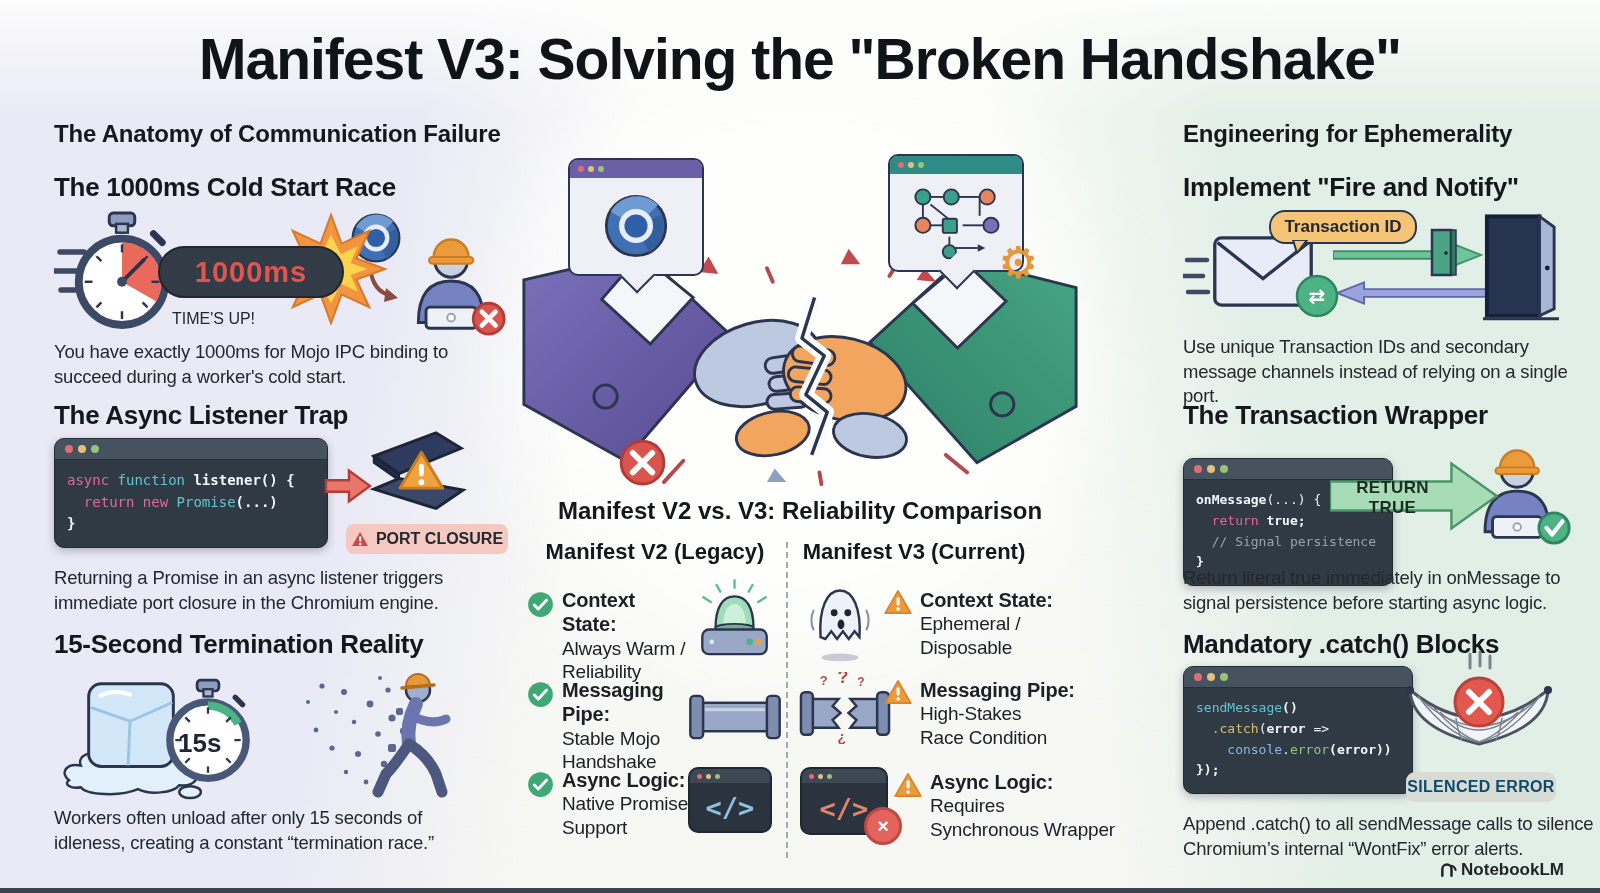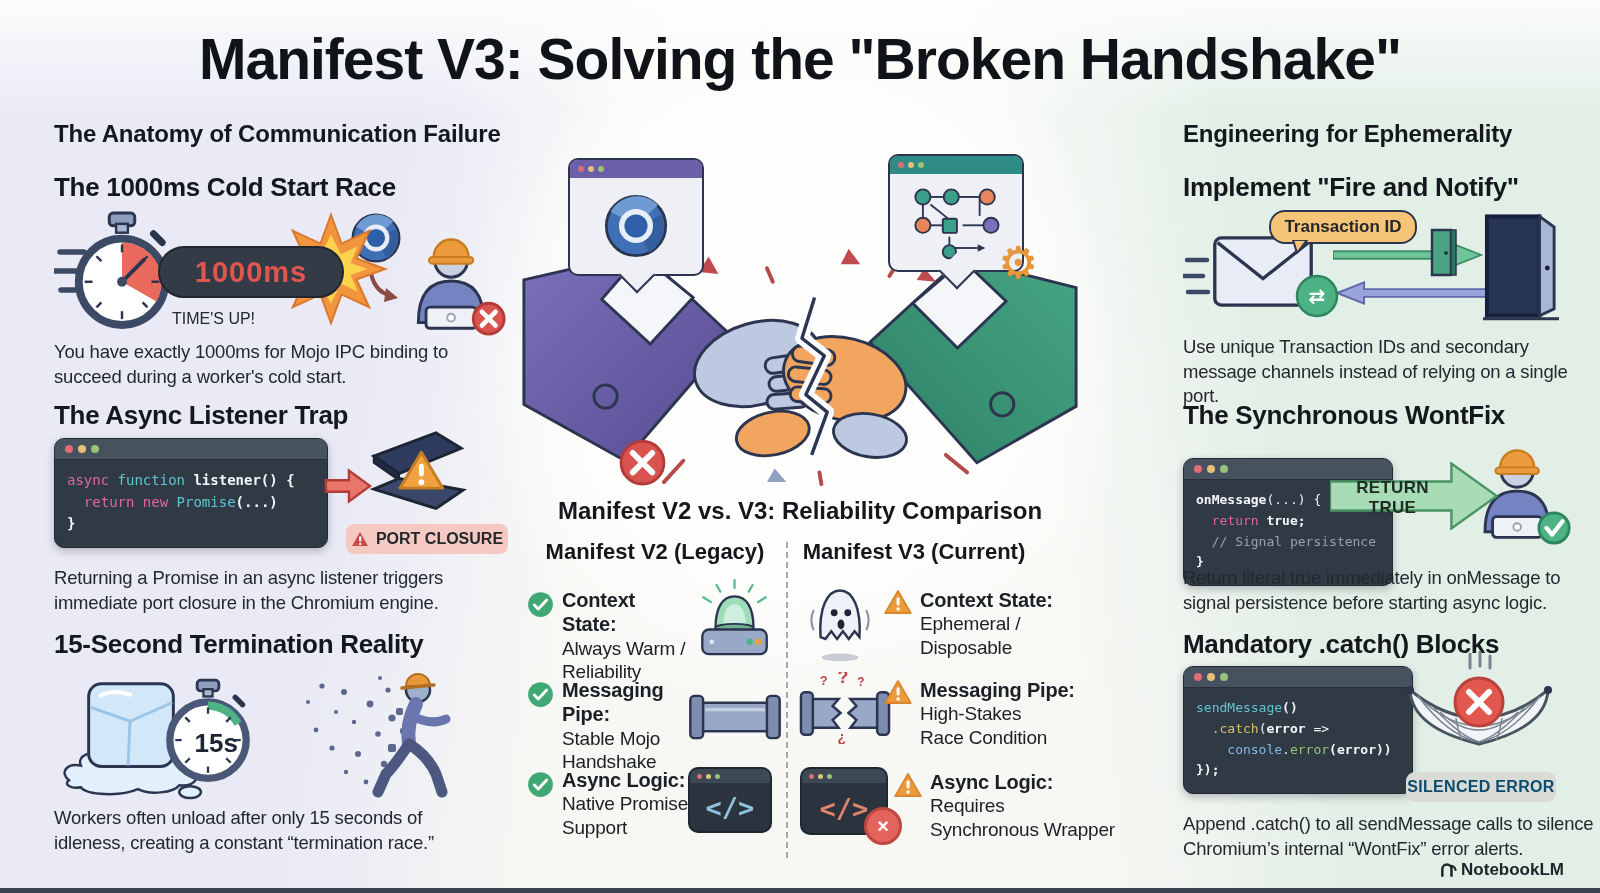--- a/index.html
+++ b/index.html
@@ -48,21 +48,21 @@
   .cmp-title{position:absolute;text-align:center;font-size:24px;font-weight:800;color:#14171c;}
   .cmp-col-h{position:absolute;text-align:center;font-size:22px;font-weight:800;color:#14171c;}
   .cmp-divider{position:absolute;border-left:2.5px dashed #a3a9b1;}
   .cmp-label{position:absolute;font-size:19px;line-height:1.22;color:#1b1f26;letter-spacing:-0.2px;}
   .cmp-label b{font-size:20px;}
   .mini-code{position:absolute;background:#2b333e;border:2px solid #1f2730;border-radius:10px;}
   .mini-bar{height:14px;background:#3c4854;border-radius:8px 8px 0 0;display:flex;align-items:center;gap:4px;padding:0 7px;}
   .mini-bar .dot{width:5px;height:5px;}
   .mini-glyph{display:flex;align-items:center;justify-content:center;font-family:"DejaVu Sans Mono",monospace;font-weight:bold;font-size:27px;height:calc(100% - 14px);}
   .xbadge{position:absolute;border-radius:50%;background:#e2645c;border:3px solid #c04840;color:#fff;display:flex;align-items:center;justify-content:center;font-weight:800;}
-  .timer-txt{position:absolute;font-weight:800;color:#1d2433;text-align:right;}
+  .timer-txt{position:absolute;font-weight:800;color:#1d2433;text-align:left;}
   .arrow-label{position:absolute;text-align:center;font-weight:800;color:#1e2b22;letter-spacing:.3px;z-index:3;}
   .gear{position:absolute;color:#e8973a;text-shadow:0 0 1px #b26f1f;z-index:3;}
   .bottom-bar{position:absolute;left:0;bottom:0;width:100%;height:5px;background:#3d434e;}
   .footer{position:absolute;display:flex;align-items:center;gap:2px;font-size:17px;font-weight:600;color:#20242a;}
 </style>
 </head>
 <body>
 
 <div class="canvas">
 
@@ -494,21 +494,21 @@
     </svg>
     <svg class="abs" style="left:300px;top:0;" width="76" height="112" viewBox="0 0 78 114">
       <rect x="4" y="4" width="54" height="102" fill="#263452" stroke="#17203a" stroke-width="4"></rect>
       <polygon points="58,4 73,15 73,99 58,106" fill="#a9b7d6" stroke="#2c3550" stroke-width="3"></polygon>
       <circle cx="66" cy="57" r="2.5" fill="#17203a"></circle>
       <line x1="0" y1="109" x2="78" y2="109" stroke="#2c3550" stroke-width="3"></line>
     </svg>
   </div>
   <div class="caption" style="left:1183px;top:335px;width:420px;">Use unique Transaction IDs and secondary message channels instead of relying on a single port.</div>
 
-  <div class="sec-h" style="left:1183px;top:400px;">The Synchronous WontFix</div>
+  <div class="sec-h" style="left:1183px;top:400px;">The Transaction Wrapper</div>
   <div class="code-win" style="left:1183px;top:438px;width:208px;margin-top:20px;">
     <div class="code-bar">
       <span class="dot r"></span>
       <span class="dot y"></span>
       <span class="dot g"></span>
     </div>
     <div class="code-body" style="font-size:13px;line-height:1.6;">
       <div class="cl"><span class="tk-b">onMessage</span><span>(...) {</span></div>
       <div class="cl"><span class="tk-pink">  return </span><span class="tk-b">true;</span></div>
       <div class="cl tk-gray">  // Signal persistence</div>

